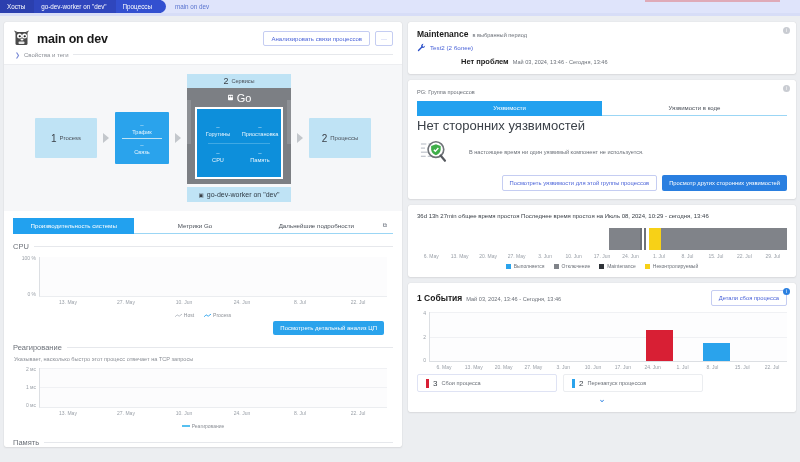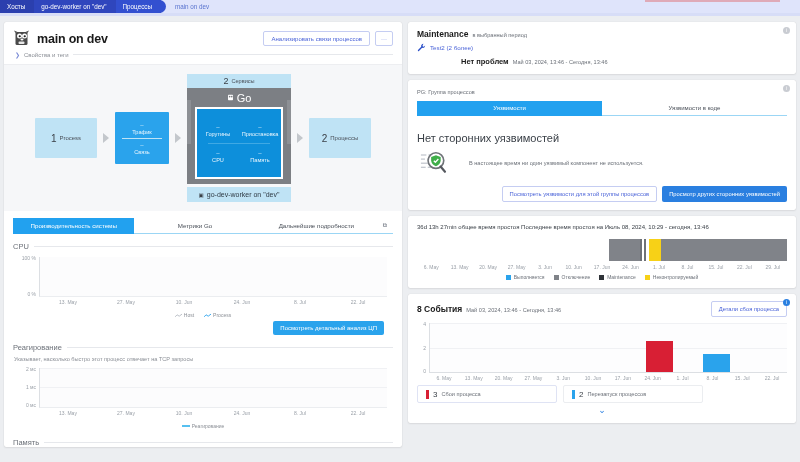--- a/index.html
+++ b/index.html
@@ -206,21 +206,21 @@
   .noprob{margin-top:5px;margin-left:15px;display:flex;align-items:baseline;gap:4px;}
   .noprob b{font-size:7.5px;color:#1a1a1a;padding-left:29px;}
   .noprob span{font-size:5.6px;color:#6b7078;}
   .vuln-sub{font-size:5.6px;color:#6b7078;margin-top:2px;}
   .vtabs{display:flex;margin-top:6px;}
   .vtab{
     flex:1;text-align:center;font-size:6px;padding:4px 0;
     border-bottom:1px solid #9bd6f5;color:#4a5059;
   }
   .vtab.active{background:#22a1ef;color:#fff;border-bottom:1px solid #22a1ef;}
-  .vh{font-size:11px;color:#3b4148;margin-top:16px;}
+  .vh{font-size:13px;color:#3b4148;margin-top:2px;}
   .vbody{display:flex;align-items:center;gap:8px;margin-top:5px;padding-left:2px;}
   .vtext{font-size:5.6px;color:#6b7078;line-height:1.7;}
   .vbtns{display:flex;justify-content:flex-end;gap:5px;margin-top:7px;}
   .btn-ghost{
     border:1px solid #c5cdf2;background:#fff;color:#4a63d8;
     border-radius:2px;font-size:5.8px;padding:4px 7px;font-family:inherit;white-space:nowrap;
   }
   .btn-blue{
     border:none;background:#2a7fe0;color:#fff;
     border-radius:2px;font-size:5.8px;padding:4.5px 7px;font-family:inherit;white-space:nowrap;
@@ -557,21 +557,21 @@
             <span class="sw" style="background:#f7d117"></span>
             <span>Неконтролируемый</span>
           </span>
       </div>
     </div>
 
     <div class="card rcard">
       <div class="info-dot blue">i</div>
       <div class="ev-head">
         <div>
-          <span class="r-title">8 События</span><span class="r-title-sub">Май 03, 2024, 13:46 - Сегодня, 13:46</span>
+          <span class="r-title">1 События</span><span class="r-title-sub">Май 03, 2024, 13:46 - Сегодня, 13:46</span>
         </div>
         <div class="sp">
           <button class="btn-ghost">Детали сбоя процесса</button>
         </div>
       </div>
       <div class="ev-plot">
         <span class="ev-y" style="top:-2px">4</span>
         <span class="ev-y" style="top:22px">2</span>
         <span class="ev-y" style="top:45px">0</span>
         <div class="ev-area">

